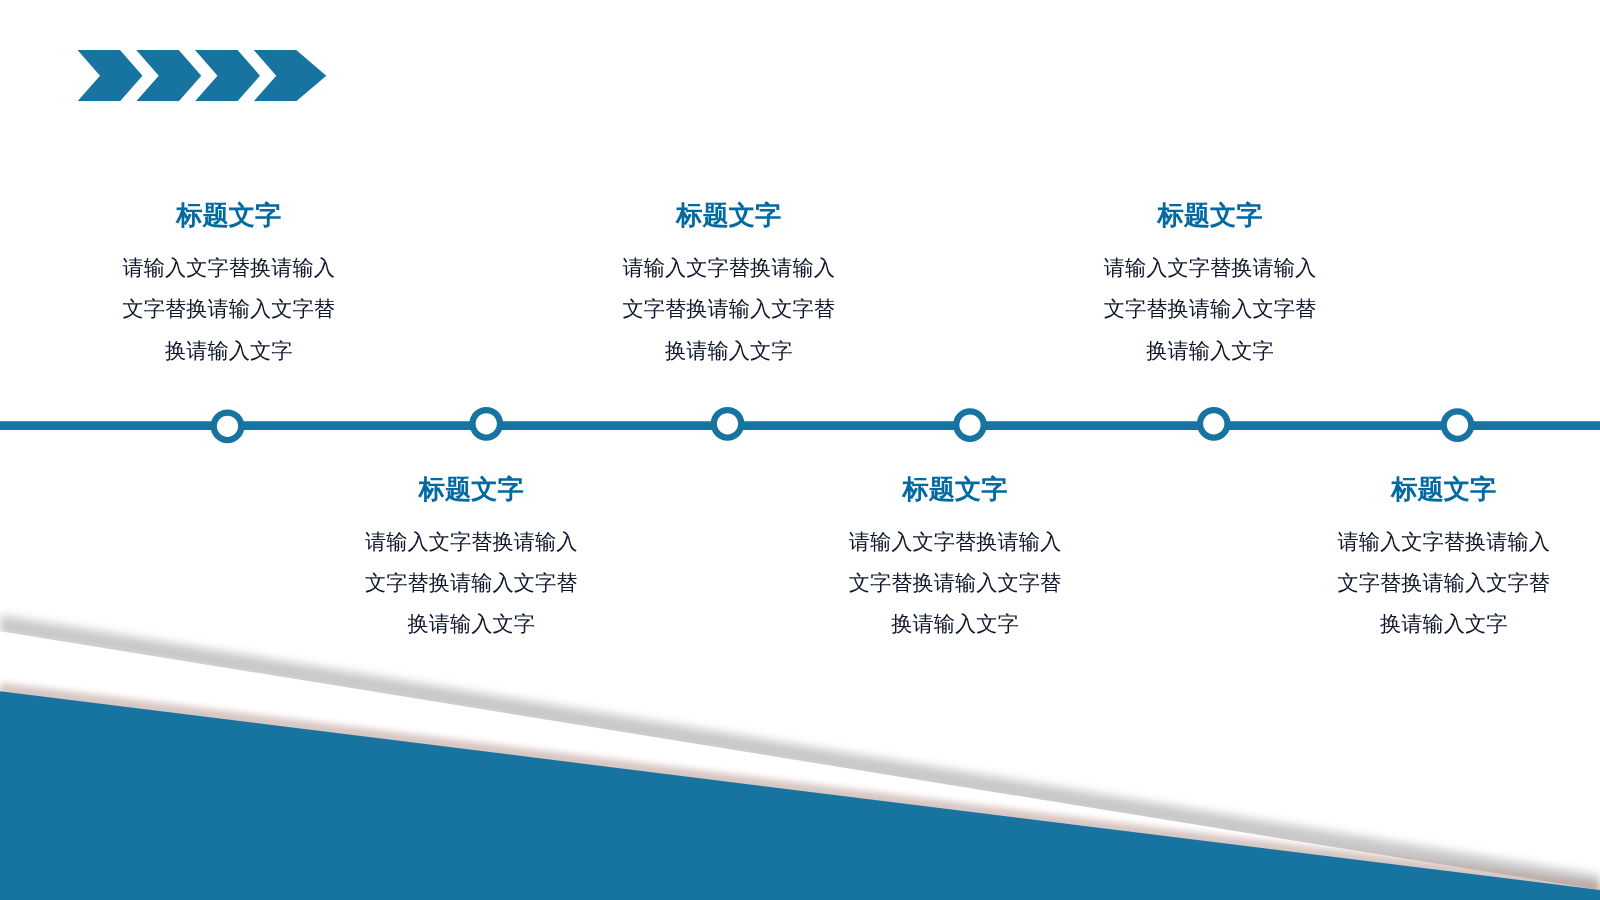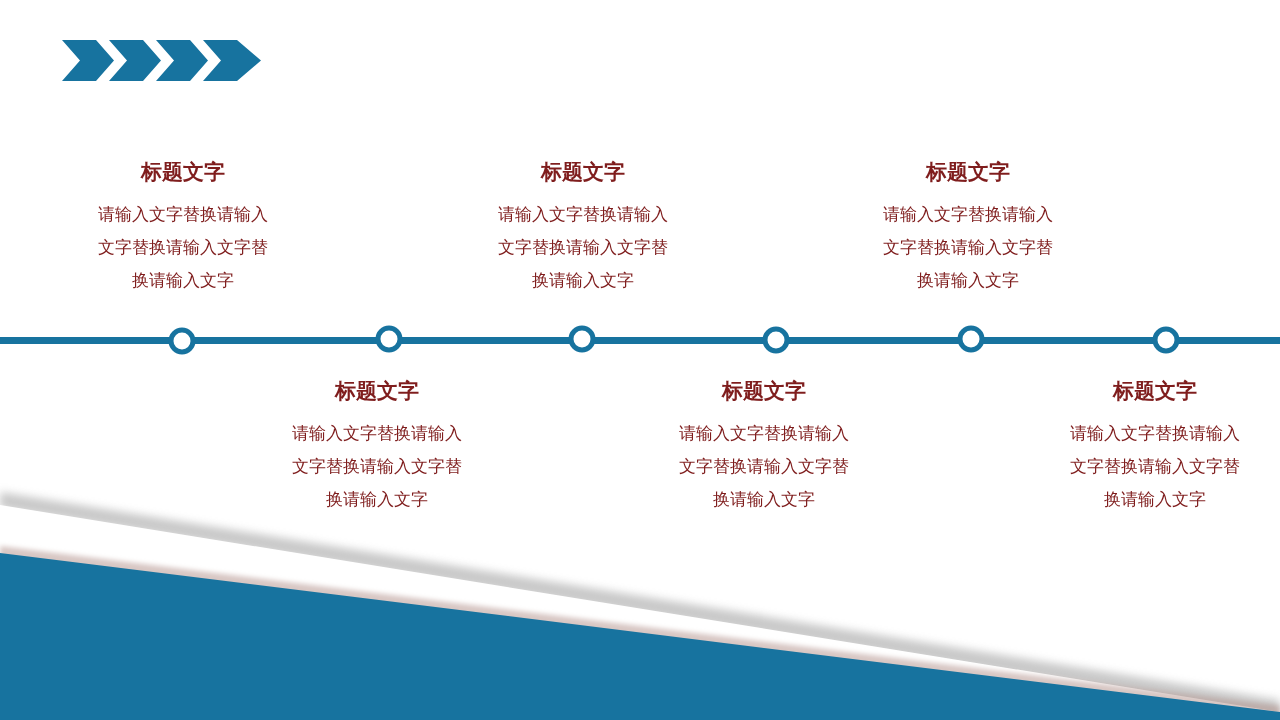--- a/index.html
+++ b/index.html
@@ -2,22 +2,22 @@
 <html><head>
 <meta charset="utf-8">
 <style>
   html, body { margin:0; padding:0; }
   body { width:1280px; height:720px; overflow:hidden; background:#ffffff; position:relative; font-family:"DejaVu Sans", sans-serif; }
   .slide { position:absolute; left:0; top:0; width:1280px; height:720px; }
   .arrows { position:absolute; left:62px; top:40px; width:200px; height:41px; }
   .bg-svg { position:absolute; left:0; top:0; width:1280px; height:720px; }
   .timeline { position:absolute; left:0; top:0; width:1280px; height:720px; }
   .block { position:absolute; width:220px; text-align:center; }
-  .block .title { font-family:"DejaVu Sans", sans-serif; font-weight:bold; font-size:21px; color:#7f1d1d; line-height:28px; margin-bottom:12px; letter-spacing:0px; }
-  .block .line { font-family:Liberation Sans, sans-serif; font-size:17px; color:#7f1d1d; line-height:33px; white-space:nowrap; }
+  .block .title { font-family:"DejaVu Sans", sans-serif; font-weight:bold; font-size:21px; color:#0369a1; line-height:28px; margin-bottom:12px; letter-spacing:0px; }
+  .block .line { font-family:Liberation Sans, sans-serif; font-size:17px; color:#0f172a; line-height:33px; white-space:nowrap; }
 </style>
 </head>
 <body>
 
 <div class="slide">
 
   <svg class="bg-svg" viewBox="0 0 1280 720" xmlns="http://www.w3.org/2000/svg">
     <defs>
       <linearGradient id="shadowGrad" x1="0" y1="0" x2="0" y2="1">
         <stop offset="0" stop-color="#ffffff" stop-opacity="0"></stop>

